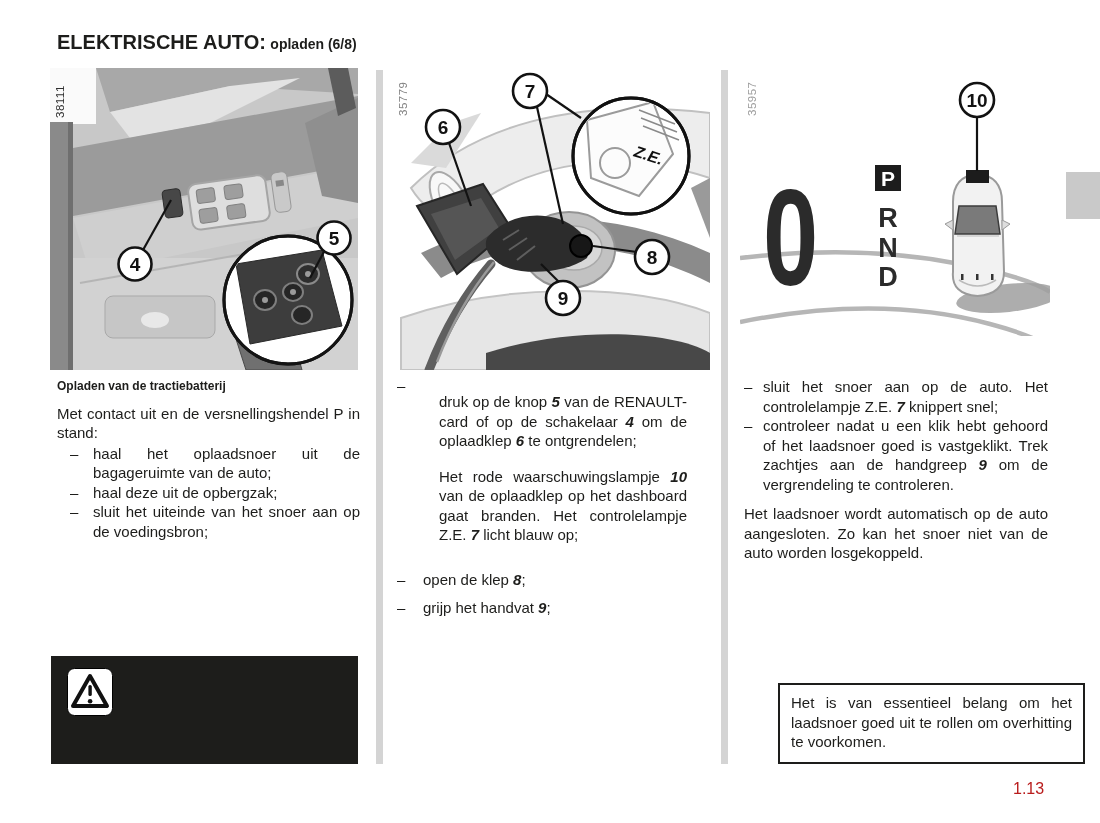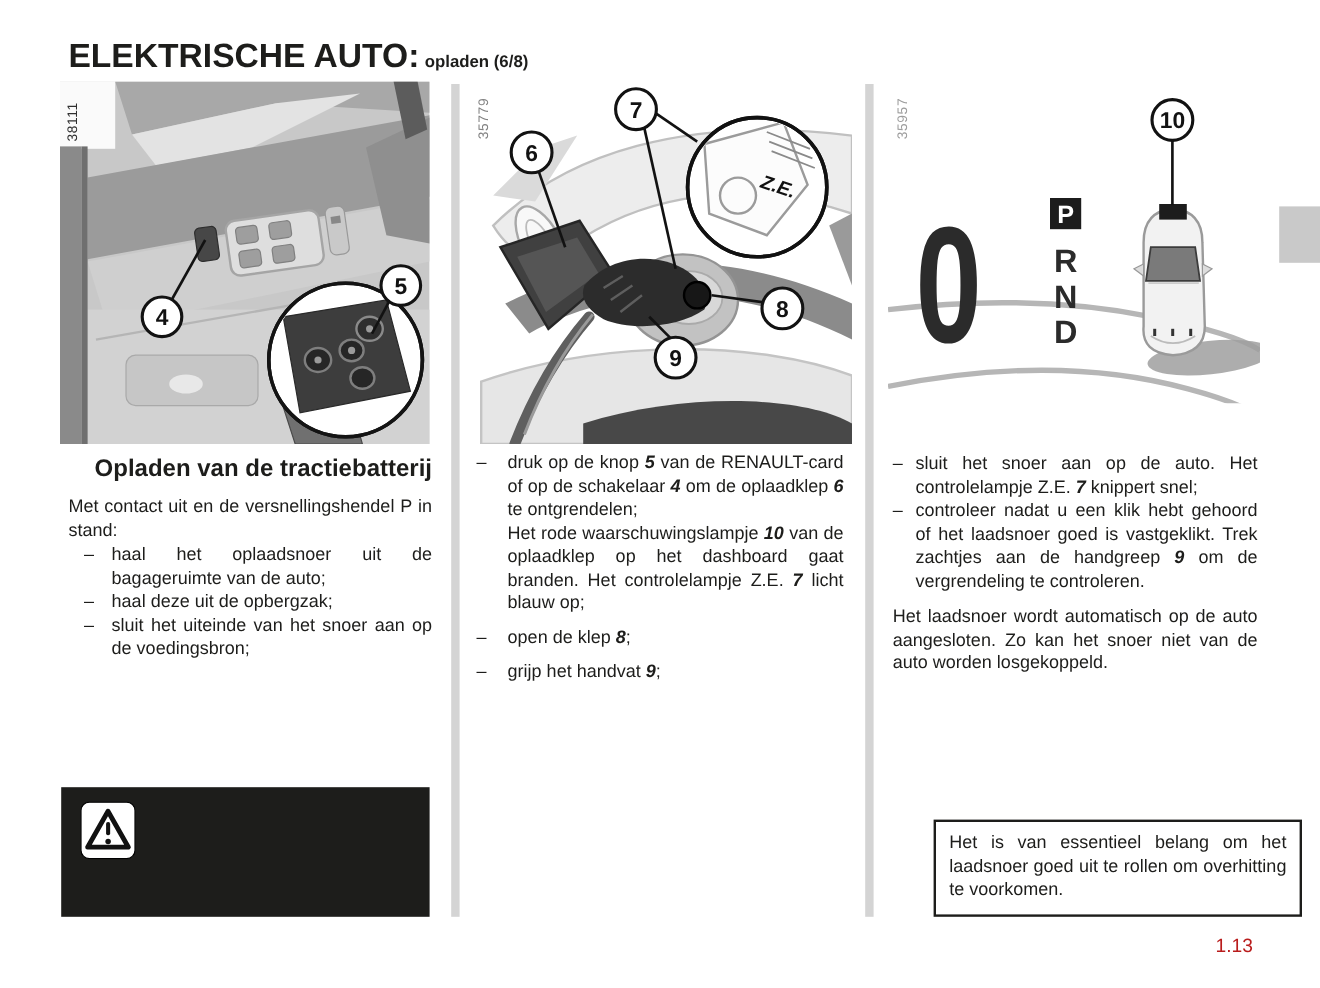--- a/index.html
+++ b/index.html
@@ -8,45 +8,45 @@
     --chapter_tab:#c9c9c9;
     --warning_box_bg:#1d1d1b;
   }
   html,body{margin:0;padding:0;background:#ffffff;}
   .page{
     position:relative;width:1100px;height:823px;background:#fff;overflow:hidden;
     font-family:"Liberation Sans","DejaVu Sans",sans-serif;color:var(--ink);
     -webkit-font-smoothing:antialiased;
   }
   .title{position:absolute;left:57px;top:31px;font-weight:bold;white-space:nowrap;}
-  .title .main{font-size:28px;}
+  .title .main{font-size:20px;}
   .title .sub{font-size:14px;}
   .sep{position:absolute;top:70px;width:7px;height:694px;background:var(--separator);}
   .sep1{left:376px;} .sep2{left:721px;}
   .chapter-tab{position:absolute;left:1066px;top:172px;width:34px;height:47px;background:var(--chapter_tab);}
   .fig{position:absolute;display:block;}
   .fig1{left:50px;top:68px;}
   .fig2{left:391px;top:68px;}
   .fig3{left:740px;top:68px;}
   .col{position:absolute;font-size:15px;line-height:1.3;text-align:justify;}
   .col1{left:57px;top:380px;width:303px;}
   .col2{left:397px;top:376px;width:306px;}
   .col3{left:740px;top:377px;width:308px;}
-  .col h2{font-size:20px;margin:0 0 10px 0;text-align:right;line-height:1.15;}
+  .col h2{font-size:12px;margin:0 0 10px 0;text-align:left;line-height:1.15;}
   .intro{margin:0 0 1px 0;}
   .bullets{margin:0;}
   .col1 .bullets{padding-left:13px;}
   .col3 .bullets{padding-left:4px;}
   .bullet{display:flex;align-items:flex-start;}
   .col2 .bullet + .bullet{margin-top:9px;}
   .dash{flex:0 0 23px;}
   .col2 .dash{flex:0 0 26px;}
   .col3 .dash{flex:0 0 19px;}
   .btext{flex:1;}
-  .btext p{margin:0;}
+  .btext p{margin:16px;}
   .bnum{font-weight:bold;font-style:italic;}
   .par{margin:10px 0 0 4px;}
   .black-box{position:absolute;left:51px;top:656px;width:307px;height:108px;background:var(--warning_box_bg);}
   .warn-tile{position:absolute;left:16px;top:12px;}
   .note-box{
     position:absolute;left:740px;top:683px;width:281px;border:2px solid var(--ink);
     padding:8px 11px 10px 11px;font-size:15px;line-height:1.3;text-align:justify;margin-left:38px;
   }
   .note-box p{margin:0;}
   .page-num{position:absolute;left:1013px;top:780px;font-size:16px;color:#b91c1c;}

